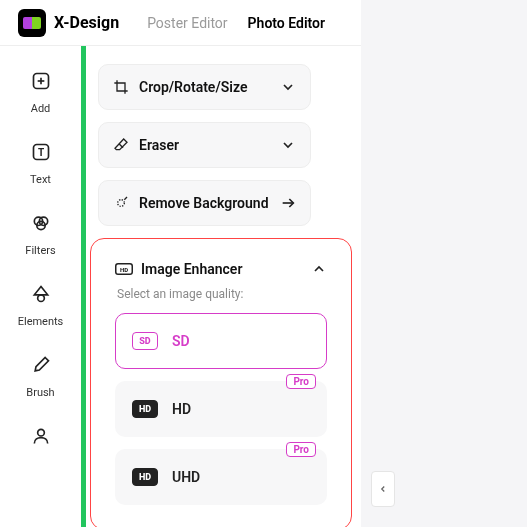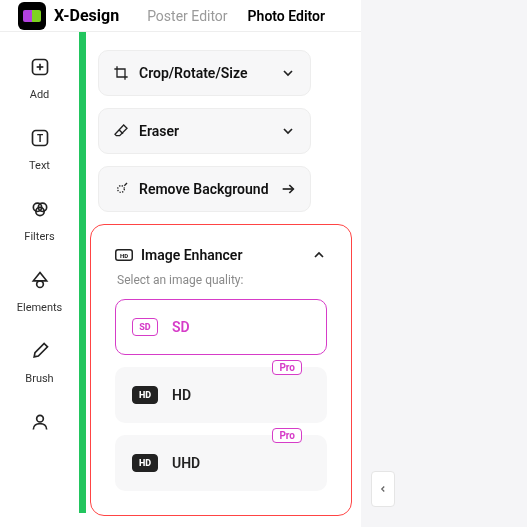--- a/index.html
+++ b/index.html
@@ -1,26 +1,26 @@
 <!DOCTYPE html>
 <html><head>
 <meta charset="utf-8">
 <style>
 * { margin: 0; padding: 0; box-sizing: border-box; font-family: -apple-system, BlinkMacSystemFont, 'Segoe UI', Roboto, sans-serif; }
 body { width: 527px; height: 527px; overflow: hidden; background: #fff; }
-.header { height: 32px; display: flex; align-items: center; padding: 0 18px; border-bottom: 1px solid #eee; }
+.header { height: 46px; display: flex; align-items: center; padding: 0 18px; border-bottom: 1px solid #eee; }
 .logo { width: 28px; height: 28px; background: #000; border-radius: 6px; display: flex; align-items: center; justify-content: center; margin-right: 8px; }
 .logo-inner { width: 18px; height: 12px; background: linear-gradient(90deg, #b341e0 0%, #b341e0 50%, #7ed321 50%, #7ed321 100%); border-radius: 2px; }
 .brand { font-weight: 700; font-size: 16px; color: #000; margin-right: 28px; }
 .tabs { display: flex; gap: 20px; flex: 1; }
 .tab { font-size: 14px; color: #9a9a9a; cursor: pointer; }
 .tab.active { color: #000; font-weight: 600; }
 .file-menu { display: flex; align-items: center; gap: 4px; font-size: 14px; color: #000; cursor: pointer; }
 .main { display: flex; height: calc(100% - 46px); }
-.sidebar { width: 86px; display: flex; flex-direction: column; align-items: center; padding-top: 20px; gap: 22px; border-right: 7px solid #22c55e; }
+.sidebar { width: 86px; display: flex; flex-direction: column; align-items: center; padding-top: 20px; gap: 22px; border-right: 5px solid #22c55e; }
 .side-item { display: flex; flex-direction: column; align-items: center; gap: 6px; cursor: pointer; width: 60px; }
 .side-icon-box { width: 36px; height: 30px; border-radius: 8px; display: flex; align-items: center; justify-content: center; }
 .side-item.active .side-icon-box { background: #ededed; }
 .side-label { font-size: 11px; color: #333; }
 .panel-wrap { flex: 1; background: #fff; padding: 18px 12px; position: relative; }
 .panel-wrap::after { content: ''; position: absolute; right: 0; top: 0; bottom: 0; width: 166px; background: #f5f5f7; z-index: -1; }
 .canvas-area { position: absolute; right: 0; top: 0; bottom: 0; width: 166px; background: #f5f5f7; }
 .canvas-area .collapse { position: absolute; bottom: 20px; left: 10px; width: 24px; height: 36px; background: #fff; border: 1px solid #e5e5e5; border-radius: 4px; display: flex; align-items: center; justify-content: center; cursor: pointer; }
 .accordion { width: 213px; background: #f7f7f8; border: 1px solid #ededed; border-radius: 10px; padding: 14px 14px; margin-bottom: 12px; display: flex; align-items: center; justify-content: space-between; cursor: pointer; }
 .acc-left { display: flex; align-items: center; gap: 10px; }
@@ -30,21 +30,21 @@
 .enhancer-row { display: flex; align-items: center; justify-content: space-between; margin-bottom: 10px; }
 .enh-left { display: flex; align-items: center; gap: 8px; }
 .sub-label { font-size: 12px; color: #8a8a8a; margin-bottom: 12px; padding-left: 2px; }
 .quality-opt { background: #f7f7f8; border: 1.5px solid transparent; border-radius: 10px; padding: 18px 16px; margin-bottom: 12px; display: flex; align-items: center; gap: 14px; position: relative; cursor: pointer; }
 .quality-opt.selected { border-color: #d63cc8; background: #fff; }
 .quality-opt.selected .q-label { color: #d63cc8; }
 .quality-opt.selected .q-icon { border-color: #d63cc8; color: #d63cc8; }
 .q-icon { width: 26px; height: 18px; border: 1.5px solid #222; border-radius: 4px; display: flex; align-items: center; justify-content: center; font-size: 9px; font-weight: 800; color: #222; }
 .q-icon.solid { background: #222; color: #fff; }
 .q-label { font-size: 14px; font-weight: 600; color: #222; }
-.pro-badge { position: absolute; top: -8px; right: 24px; border: 1.5px solid #d63cc8; color: #d63cc8; font-size: 10px; font-weight: 700; padding: 1px 6px; border-radius: 4px; background: #fff; }
+.pro-badge { position: absolute; top: -8px; right: 10px; border: 1.5px solid #d63cc8; color: #d63cc8; font-size: 10px; font-weight: 700; padding: 1px 6px; border-radius: 4px; background: #fff; }
 svg { display: block; }
 </style>
 </head>
 <body>
 
 <div class="header">
   <div class="logo">
       <div class="logo-inner"></div>
     </div>
   <div class="brand">X-Design</div>

